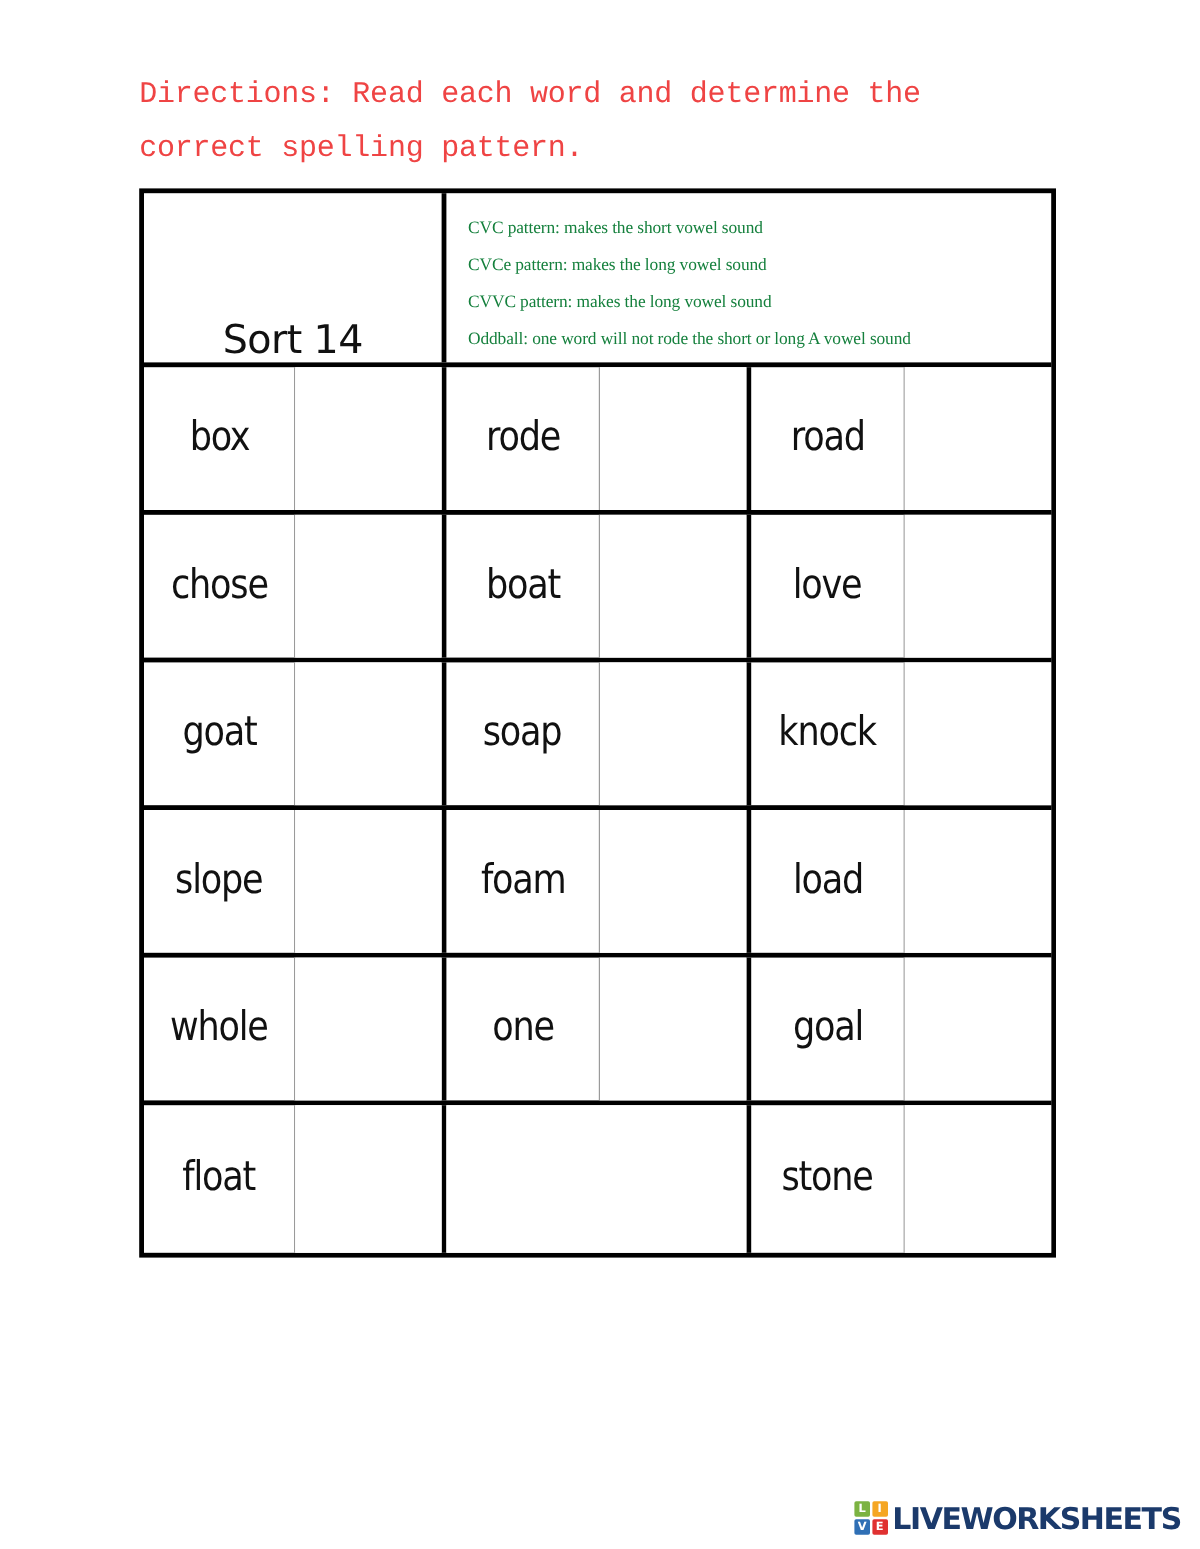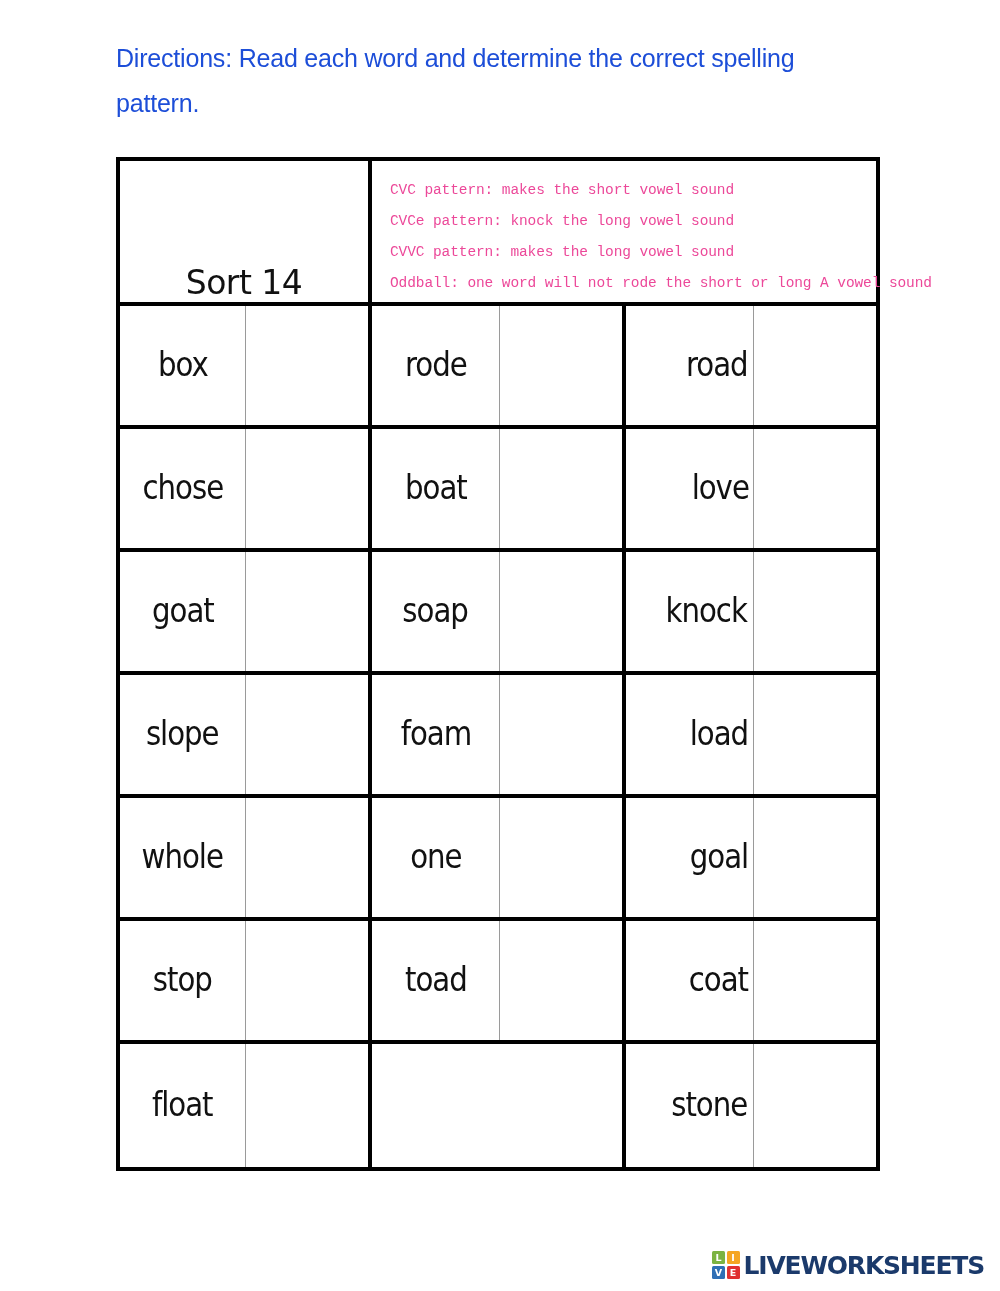--- a/index.html
+++ b/index.html
@@ -12,26 +12,26 @@
     height: 1291px;
     position: relative;
     font-family: "DejaVu Sans", sans-serif;
     overflow: hidden;
   }
 
   
   .directions {
     position: absolute;
     left: 116px;
-    top: 36px;
+    top: 56px;
     width: 760px;
-    font-family: Liberation Sans, sans-serif;
+    font-family: Liberation Mono, monospace;
     font-size: 25px;
     line-height: 45px;
-    color: #1d4ed8;
+    color: #ef4444;
     letter-spacing: -0.2px;
     font-weight: 400;
   }
 
   
   .sheet-table {
     position: absolute;
     left: 116px;
     top: 157px;
     width: 764px;
@@ -64,24 +64,24 @@
   }
   .legend-cell {
     flex: 1 1 auto;
     box-sizing: border-box;
     padding: 14px 10px 6px 18px;
     display: flex;
     flex-direction: column;
     justify-content: flex-start;
   }
   .legend-line {
-    font-family: Liberation Mono, monospace;
+    font-family: Liberation Serif, serif;
     font-size: 14.5px;
     line-height: 31px;
-    color: #ec4899;
+    color: #15803d;
     letter-spacing: -0.1px;
     white-space: nowrap;
   }
 
   
   .word-row {
     display: flex;
     height: 123px;
     box-sizing: border-box;
     border-bottom: 4px solid #000000;
@@ -101,21 +101,21 @@
   .word-cell {
     box-sizing: border-box;
     border-right: 1.5px solid #9a9a9a;
     display: flex;
     align-items: center;
     justify-content: center;
     padding-bottom: 4px;
   }
   .group.g0 .word-cell { flex: 0 0 126px; }
   .group.g1 .word-cell { flex: 0 0 128px; }
-  .group.g2 .word-cell { flex: 0 0 128px; justify-content: flex-end; }
+  .group.g2 .word-cell { flex: 0 0 128px; }
 
   .answer-cell {
     flex: 1 1 auto;
     box-sizing: border-box;
     background: #ffffff;
   }
 
   .word-text {
     font-family: "DejaVu Sans", sans-serif;
     font-size: 34px;
@@ -172,21 +172,21 @@
 <div class="directions">Directions: Read each word and determine the correct spelling pattern.</div>
 
 <div class="sheet-table">
 
   <div class="header-row">
     <div class="sort-title-cell">
       <span class="sort-title">Sort 14</span>
     </div>
     <div class="legend-cell">
       <div class="legend-line">CVC pattern: makes the short vowel sound</div>
-      <div class="legend-line">CVCe pattern: knock the long vowel sound</div>
+      <div class="legend-line">CVCe pattern: makes the long vowel sound</div>
       <div class="legend-line">CVVC pattern: makes the long vowel sound</div>
       <div class="legend-line">Oddball: one word will not rode the short or long A vowel sound</div>
     </div>
   </div>
 
   <div class="word-row">
     <div class="group g0">
       <div class="word-cell">
           <span class="word-text">box</span>
         </div>
@@ -283,40 +283,20 @@
       <div class="answer-cell"></div>
     </div>
     <div class="group g2">
       <div class="word-cell">
           <span class="word-text">goal</span>
         </div>
       <div class="answer-cell"></div>
     </div>
   </div>
 
-  <div class="word-row">
-    <div class="group g0">
-      <div class="word-cell">
-          <span class="word-text">stop</span>
-        </div>
-      <div class="answer-cell"></div>
-    </div>
-    <div class="group g1">
-      <div class="word-cell">
-          <span class="word-text">toad</span>
-        </div>
-      <div class="answer-cell"></div>
-    </div>
-    <div class="group g2">
-      <div class="word-cell">
-          <span class="word-text">coat</span>
-        </div>
-      <div class="answer-cell"></div>
-    </div>
-  </div>
 
   <div class="word-row">
     <div class="group g0">
       <div class="word-cell">
           <span class="word-text">float</span>
         </div>
       <div class="answer-cell"></div>
     </div>
     <div class="group g1">
       <div class="answer-cell"></div>

